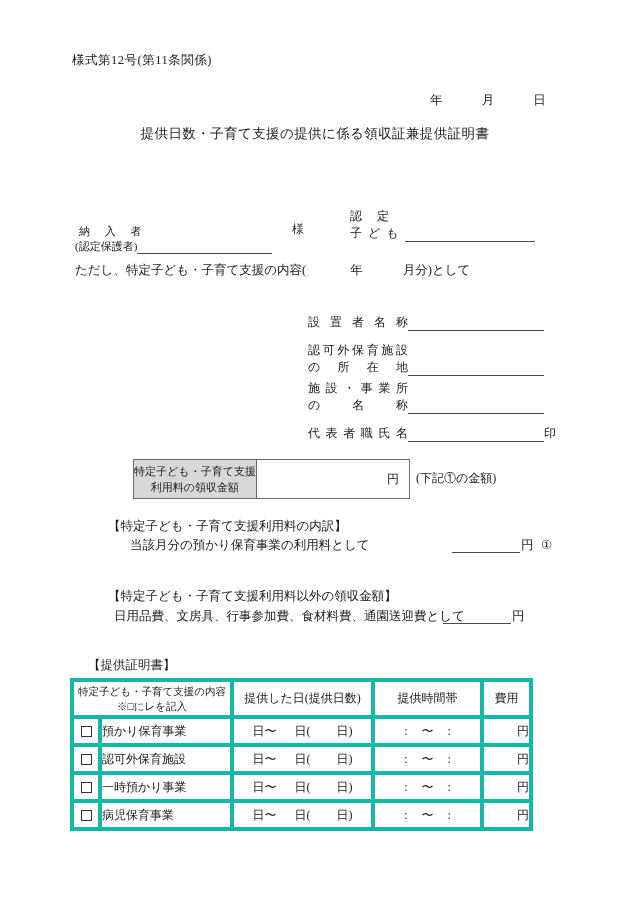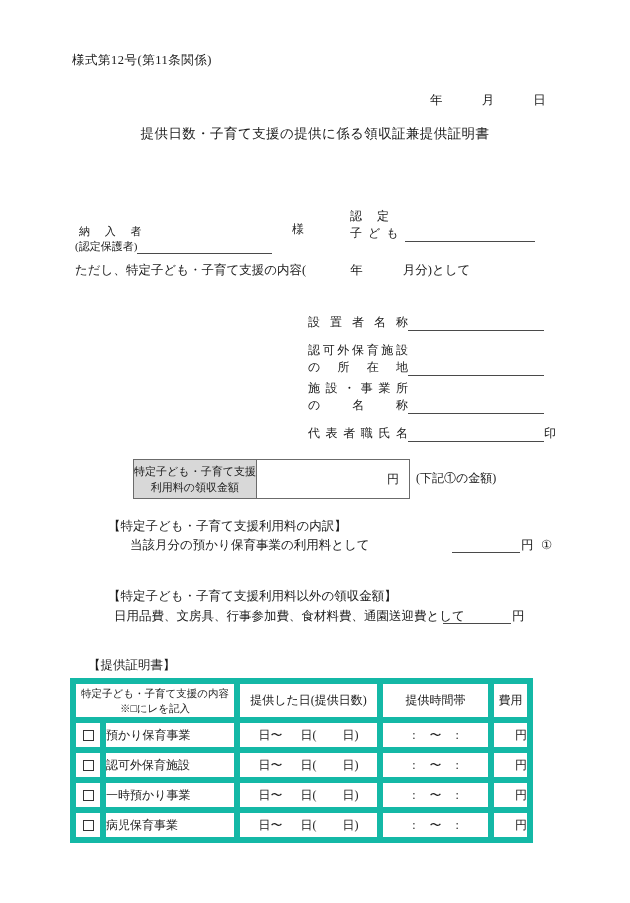--- a/index.html
+++ b/index.html
@@ -146,21 +146,21 @@
   
   .cert-head { left: 88px; top: 657px; font-size: 12.5px; }
 
   .cert-table {
     left: 70px; top: 678px;
     width: 463px;
     border-collapse: collapse;
     font-size: 11.5px;
   }
   .cert-table td, .cert-table th {
-    border: 6px solid #14b8a6;
+    border: 4px solid #14b8a6;
     padding: 0;
     font-weight: normal;
   }
   .th-content { height: 33px; text-align: center; line-height: 15px; font-size: 10.5px; }
   .th-plain { height: 33px; text-align: center; font-size: 12px; }
   .cell-chk {
     width: 24px;
     text-align: center;
     height: 24px;
   }

